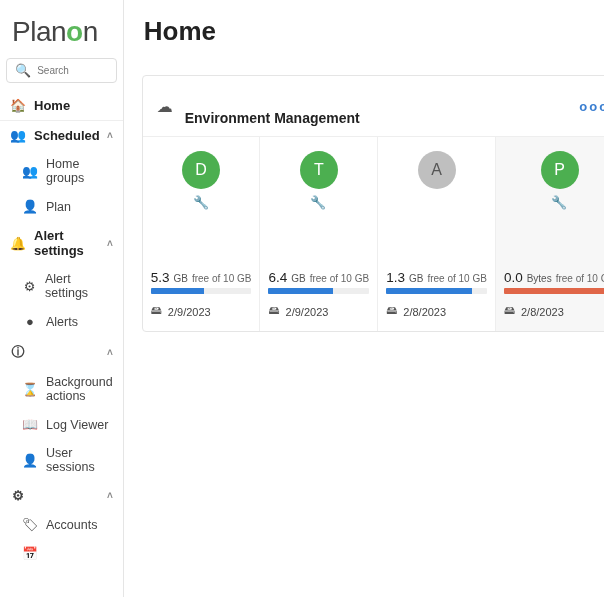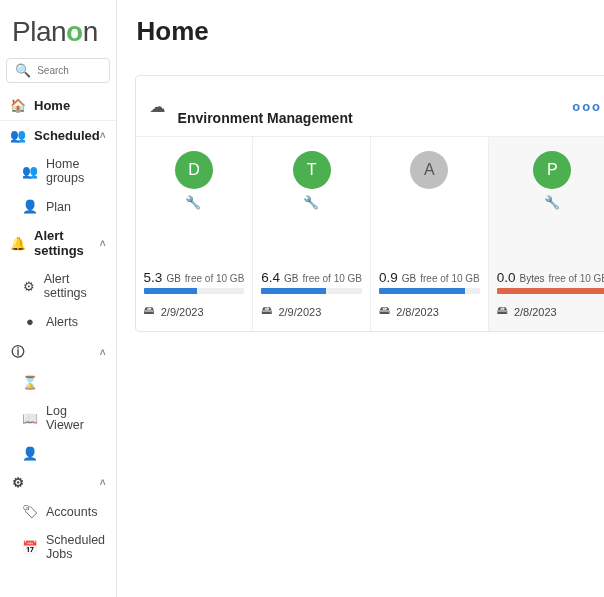--- a/index.html
+++ b/index.html
@@ -83,39 +83,40 @@
           <div class="nav-item">
             <span class="ico">●</span>
             <span>Alerts</span>
           </div>
           <div class="nav-section-hdr">
             <span class="ico">ⓘ</span>
             <span class="chev">˄</span>
           </div>
           <div class="nav-item">
             <span class="ico">⌛</span>
+            <span>Background actions</span>
           </div>
           <div class="nav-item">
             <span class="ico">📖</span>
             <span>Log Viewer</span>
           </div>
           <div class="nav-item">
             <span class="ico">👤</span>
+            <span>User sessions</span>
           </div>
           <div class="nav-section-hdr">
             <span class="ico">⚙</span>
             <span class="chev">˄</span>
           </div>
           <div class="nav-item">
             <span class="ico">🏷</span>
             <span>Accounts</span>
           </div>
           <div class="nav-item">
             <span class="ico">📅</span>
-            <span>Scheduled Jobs</span>
           </div>
           <div class="nav-item"></div>
         </div>
     </nav>
   </aside>
 
   <main class="main">
     <h1 class="page-title">Home</h1>
 
     <section class="panel">
@@ -154,21 +155,21 @@
             </div>
             <div class="date-row">
               <span class="ico">🖴</span>
               <span>2/9/2023</span>
             </div>
           </div>
           <div class="card">
             <div class="avatar av-grey">A</div>
             <div class="wrench">&nbsp;</div>
             <div class="usage-row">
-              <span class="val">0.9</span>
+              <span class="val">1.3</span>
               <span class="unit">GB</span>
               <span class="of">free of 10 GB</span>
             </div>
             <div class="bar">
               <div class="bar-fill" style="width:85%"></div>
             </div>
             <div class="date-row">
               <span class="ico">🖴</span>
               <span>2/8/2023</span>
             </div>

